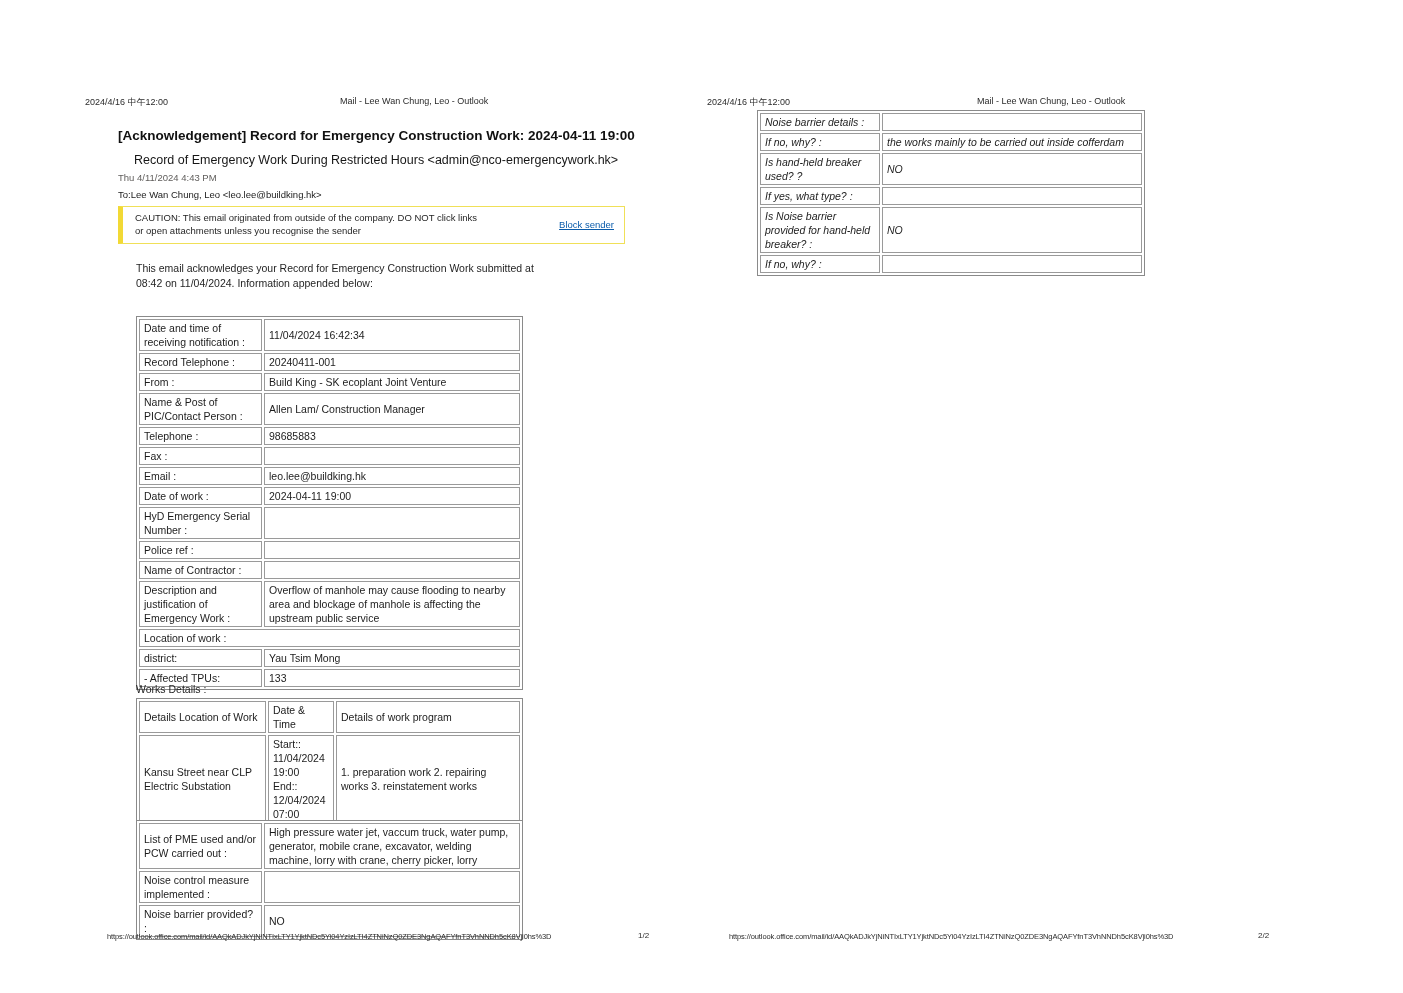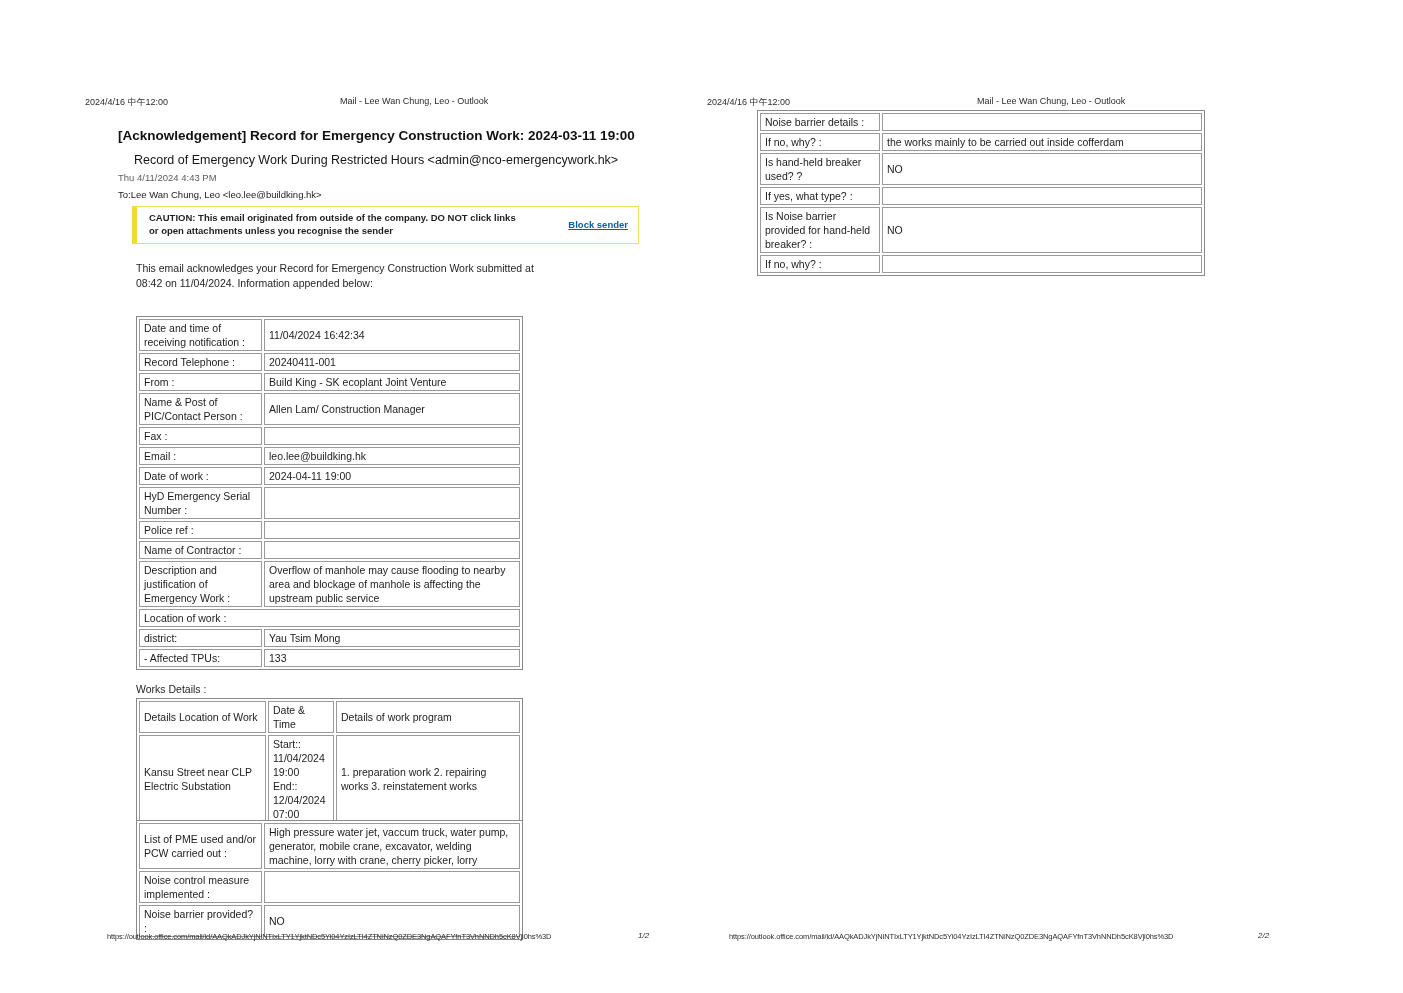--- a/index.html
+++ b/index.html
@@ -4,21 +4,21 @@
 <style>
   * { margin:0; padding:0; box-sizing:border-box; }
   html,body { width:1403px; height:993px; background:#ffffff; overflow:hidden; }
   body { font-family:"Liberation Sans", sans-serif; color:#1c1c1c; position:relative; }
 
   .abs { position:absolute; }
 
   
   .hdr { font-size:9px; color:#2b2b2b; white-space:nowrap; }
   .ftr { font-size:7.5px; color:#2b2b2b; white-space:nowrap; letter-spacing:-0.1px;padding-left:22px; }
-  .pgnum { font-size:8px; color:#2b2b2b;font-style:italic; }
+  .pgnum { font-size:8px; color:#2b2b2b; }
 
   
   .subject { font-size:13.5px; font-weight:bold; color:#111; white-space:nowrap; }
   .fromline { font-size:12.5px; color:#161616; white-space:nowrap; }
   .sentline { font-size:9.5px; color:#5f5d5b; }
   .toline { font-size:9.5px; color:#222; }
 
   
   .caution {
     width:507px; min-height:37px;
@@ -45,39 +45,39 @@
     padding:1px 4px; height:16px;
     vertical-align:middle; text-align:left;
     white-space:pre-line; word-wrap:break-word;
     font-weight:normal; color:#1c1c1c;
   }
   table.kv { width:387px; }
   table.kv td.lbl { width:123px; }
   table.works { width:387px; }
   table.works col.c1 { width:127px; }
   table.works col.c2 { width:66px; }
-  table.noise { width:448px; }
+  table.noise { width:388px;font-style:italic; }
   table.noise td.lbl { width:120px; }
 
   .section-label { font-size:10.5px; color:#1f1f1f; }
 </style>
 </head>
 <body>
 
 <div class="abs" style="left:0;top:0;width:700px;height:993px;">
 
   <div class="abs hdr" style="left:85px;top:96px;">2024/4/16 中午12:00</div>
   <div class="abs hdr" style="left:340px;top:96px;">Mail - Lee Wan Chung, Leo - Outlook</div>
 
-  <div class="abs subject" style="left:118px;top:128px;">[Acknowledgement] Record for Emergency Construction Work: 2024-03-11 19:00</div>
+  <div class="abs subject" style="left:118px;top:128px;">[Acknowledgement] Record for Emergency Construction Work: 2024-04-11 19:00</div>
   <div class="abs fromline" style="left:134px;top:153px;">Record of Emergency Work During Restricted Hours &lt;admin@nco-emergencywork.hk&gt;</div>
   <div class="abs sentline" style="left:118px;top:172px;">Thu 4/11/2024 4:43 PM</div>
   <div class="abs toline" style="left:118px;top:189px;">To:Lee Wan Chung, Leo &lt;leo.lee@buildking.hk&gt;</div>
 
-  <div class="abs caution" style="left:132px;top:206px;font-weight:bold;">
+  <div class="abs caution" style="left:118px;top:206px;">
     <div class="caution-text">CAUTION: This email originated from outside of the company. DO NOT click links
 or open attachments unless you recognise the sender</div>
     <a class="block-link" href="#">Block sender</a>
   </div>
 
   <div class="abs bodytext" style="left:136px;top:261px;width:400px;">This email acknowledges your Record for Emergency Construction Work submitted at
 08:42 on 11/04/2024. Information appended below:</div>
 
   <table class="tbl kv abs" style="left:136px;top:316px;">
     <tbody>
@@ -89,20 +89,24 @@
           <td class="lbl">Record Telephone :</td>
           <td>20240411-001</td>
         </tr>
         <tr>
           <td class="lbl">From :</td>
           <td>Build King - SK ecoplant Joint Venture</td>
         </tr>
         <tr>
           <td class="lbl">Name &amp; Post of PIC/Contact Person :</td>
           <td>Allen Lam/ Construction Manager</td>
+        </tr>
+        <tr>
+          <td class="lbl">Telephone :</td>
+          <td>98685883</td>
         </tr>
         <tr>
           <td class="lbl">Fax :</td>
           <td></td>
         </tr>
         <tr>
           <td class="lbl">Email :</td>
           <td>leo.lee@buildking.hk</td>
         </tr>
         <tr>

